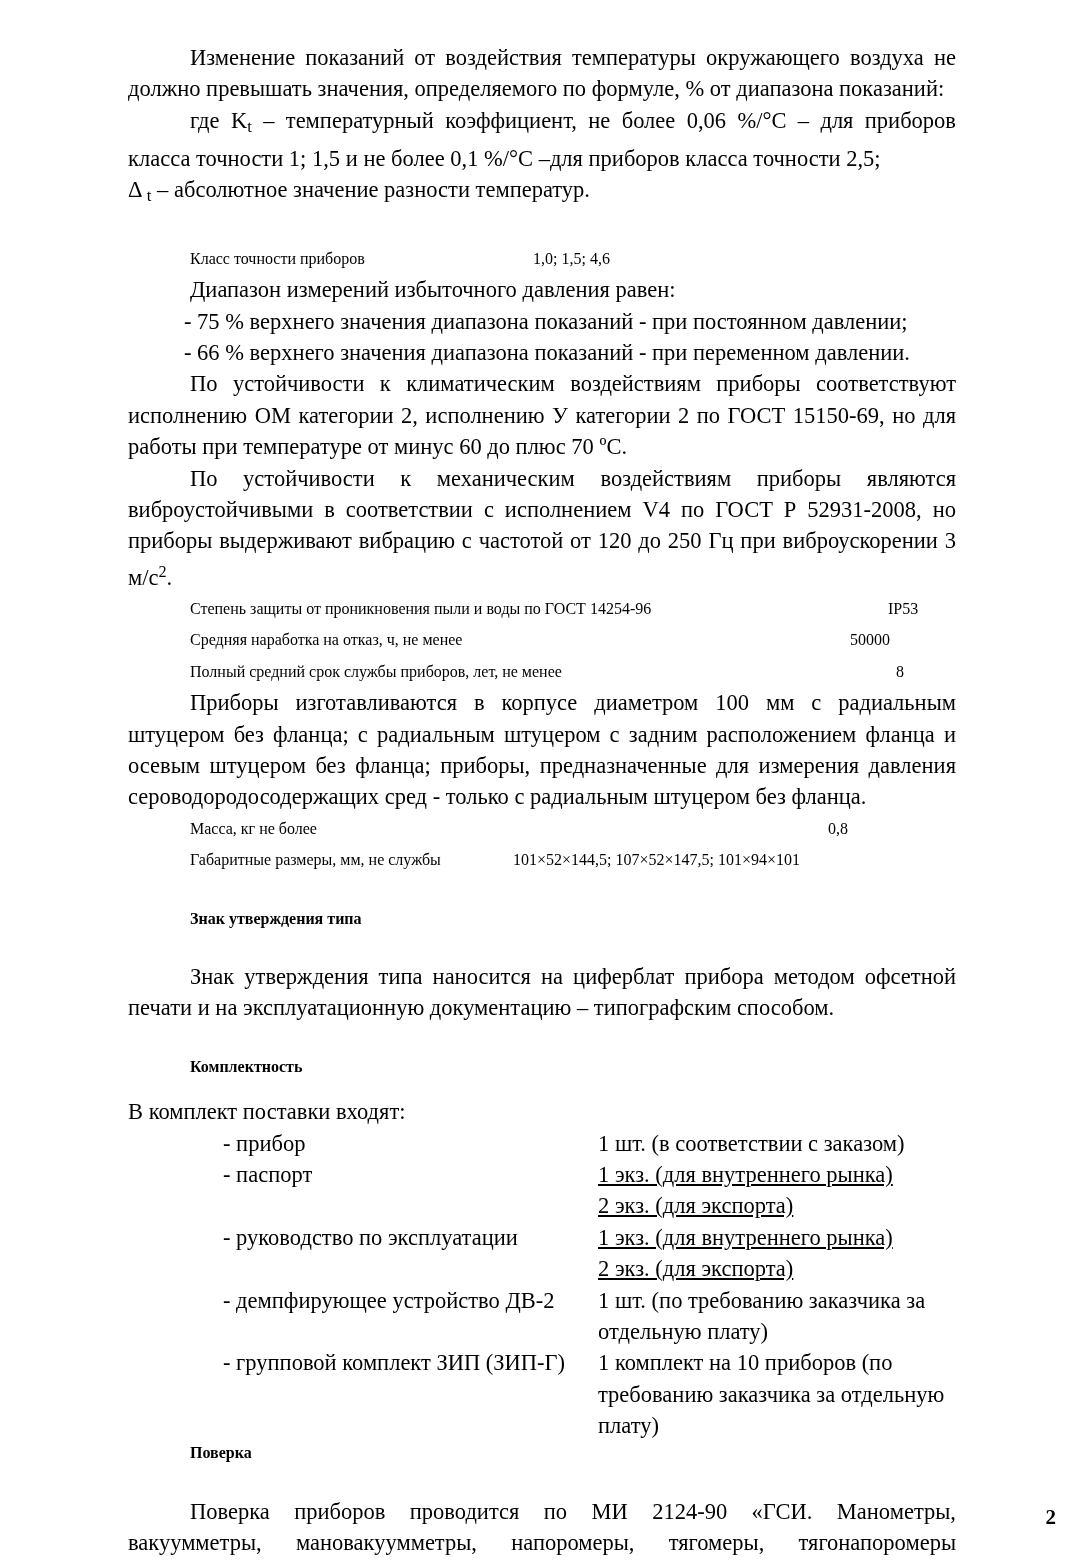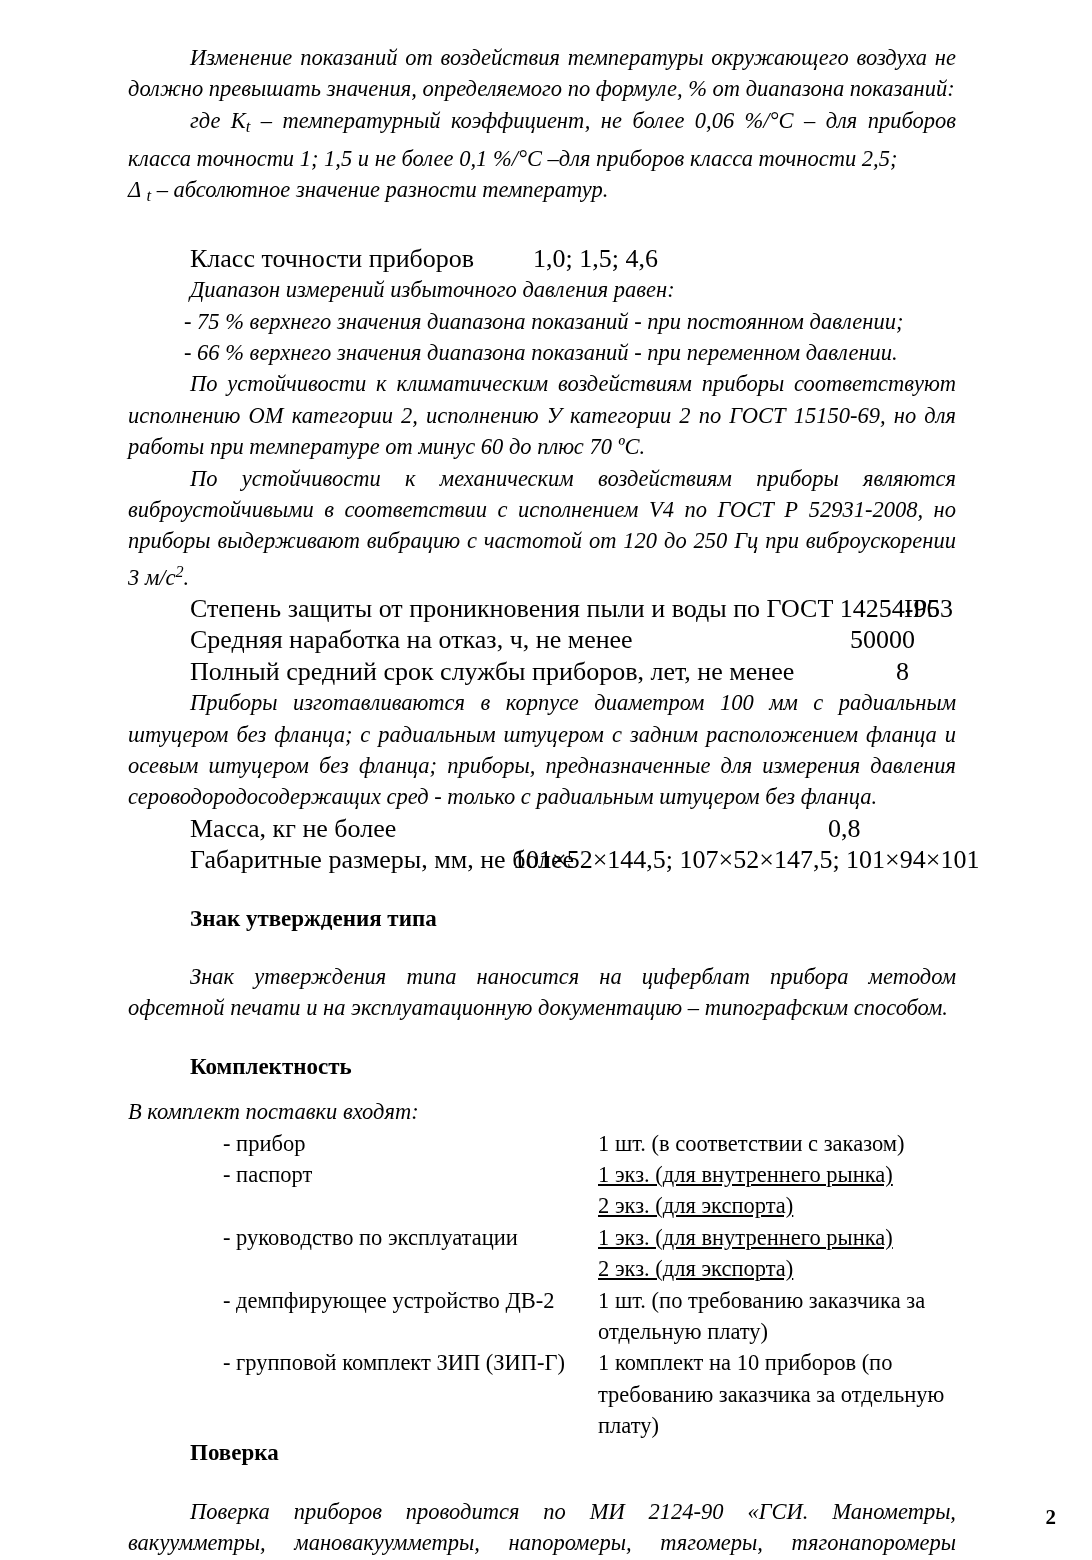--- a/index.html
+++ b/index.html
@@ -24,56 +24,55 @@
     left: 128px;
     top: 42px;
     width: 828px;
   }
   p {
     margin: 0;
     font-size: 22.5px;
     line-height: 31.4px;
     text-align: justify;
     text-justify: inter-word;
-    font-style: italic;
   }
   .indent {
     text-indent: 62px;
   }
   .center {
     text-align: center;
     text-indent: 0;
   }
   .left {
     text-align: left;
     text-indent: 0;
   }
   .heading {
     font-weight: bold;
-    font-size: 23px;
+    font-size: 16px;
     line-height: 31.4px;
     text-indent: 62px;
     margin: 0;
     text-align: left;
   }
   .spacer-sm { height: 14px; }
   .spacer-md { height: 27px; }
   .spacer-lg { height: 31px; }
   .sub {
     font-size: 0.74em;
     vertical-align: -0.26em;
   }
   .sup {
     font-size: 0.72em;
     vertical-align: 0.48em;
   }
   
   .spec-row {
     position: relative;
-    font-size: 26px;
+    font-size: 16px;
     line-height: 31.4px;
     text-indent: 0;
     text-align: left;
     white-space: nowrap;
   }
   .spec-label {
     display: inline-block;
     padding-left: 62px;
   }
   .spec-val {
@@ -144,39 +143,39 @@
     <p class="left" style="padding-left:62px;">Диапазон измерений избыточного давления равен:</p>
     <p class="left" style="padding-left:56px;">- 75 % верхнего значения диапазона показаний  - при постоянном давлении;</p>
     <p class="left" style="padding-left:56px;">- 66 % верхнего значения диапазона показаний  - при переменном давлении.</p>
 
     <p class="indent">По устойчивости к климатическим воздействиям приборы соответствуют исполнению ОМ категории 2, исполнению У категории 2 по ГОСТ 15150-69, но для работы при температуре от минус 60 до плюс 70 ºС.</p>
 
     <p class="indent"><span>По устойчивости к механическим воздействиям приборы являются виброустойчивыми в соответствии с исполнением V4 по ГОСТ Р 52931-2008, но приборы выдерживают вибрацию с частотой от 120 до 250 Гц при виброускорении      3 м/с</span><span class="sup">2</span><span>.</span></p>
 
     <div class="spec-row">
       <span class="spec-label">Степень защиты от проникновения пыли и воды по ГОСТ 14254-96</span>
-      <span class="spec-val" style="left:776px;font-family:Liberation Serif, serif;">IP53</span>
+      <span class="spec-val" style="left:760px;font-family:Liberation Serif, serif;">IP53</span>
     </div>
     <div class="spec-row">
       <span class="spec-label">Средняя наработка на отказ, ч, не менее</span>
       <span class="spec-val" style="left:722px;">50000</span>
     </div>
     <div class="spec-row">
       <span class="spec-label">Полный средний срок службы приборов, лет, не менее</span>
       <span class="spec-val" style="left:768px;">8</span>
     </div>
 
     <p class="indent">Приборы изготавливаются в корпусе диаметром 100 мм с радиальным штуцером без фланца; с радиальным штуцером с задним расположением фланца и осевым штуцером без фланца; приборы, предназначенные для измерения давления сероводородосодержащих сред  - только с радиальным штуцером без фланца.</p>
 
     <div class="spec-row">
       <span class="spec-label">Масса, кг не более</span>
       <span class="spec-val" style="left:700px;">0,8</span>
     </div>
     <div class="spec-row">
-      <span class="spec-label">Габаритные размеры, мм, не более</span>
+      <span class="spec-label">Габаритные размеры, мм, не службы</span>
       <span class="spec-val" style="left:385px;">101×52×144,5;  107×52×147,5; 101×94×101</span>
     </div>
 
     <div class="spacer-md"></div>
 
     <h2 class="heading">Знак утверждения типа</h2>
     <div class="spacer-md"></div>
     <p class="indent">Знак утверждения типа наносится на циферблат прибора методом офсетной печати и на эксплуатационную документацию – типографским способом.</p>
 
     <div class="spacer-md"></div>

